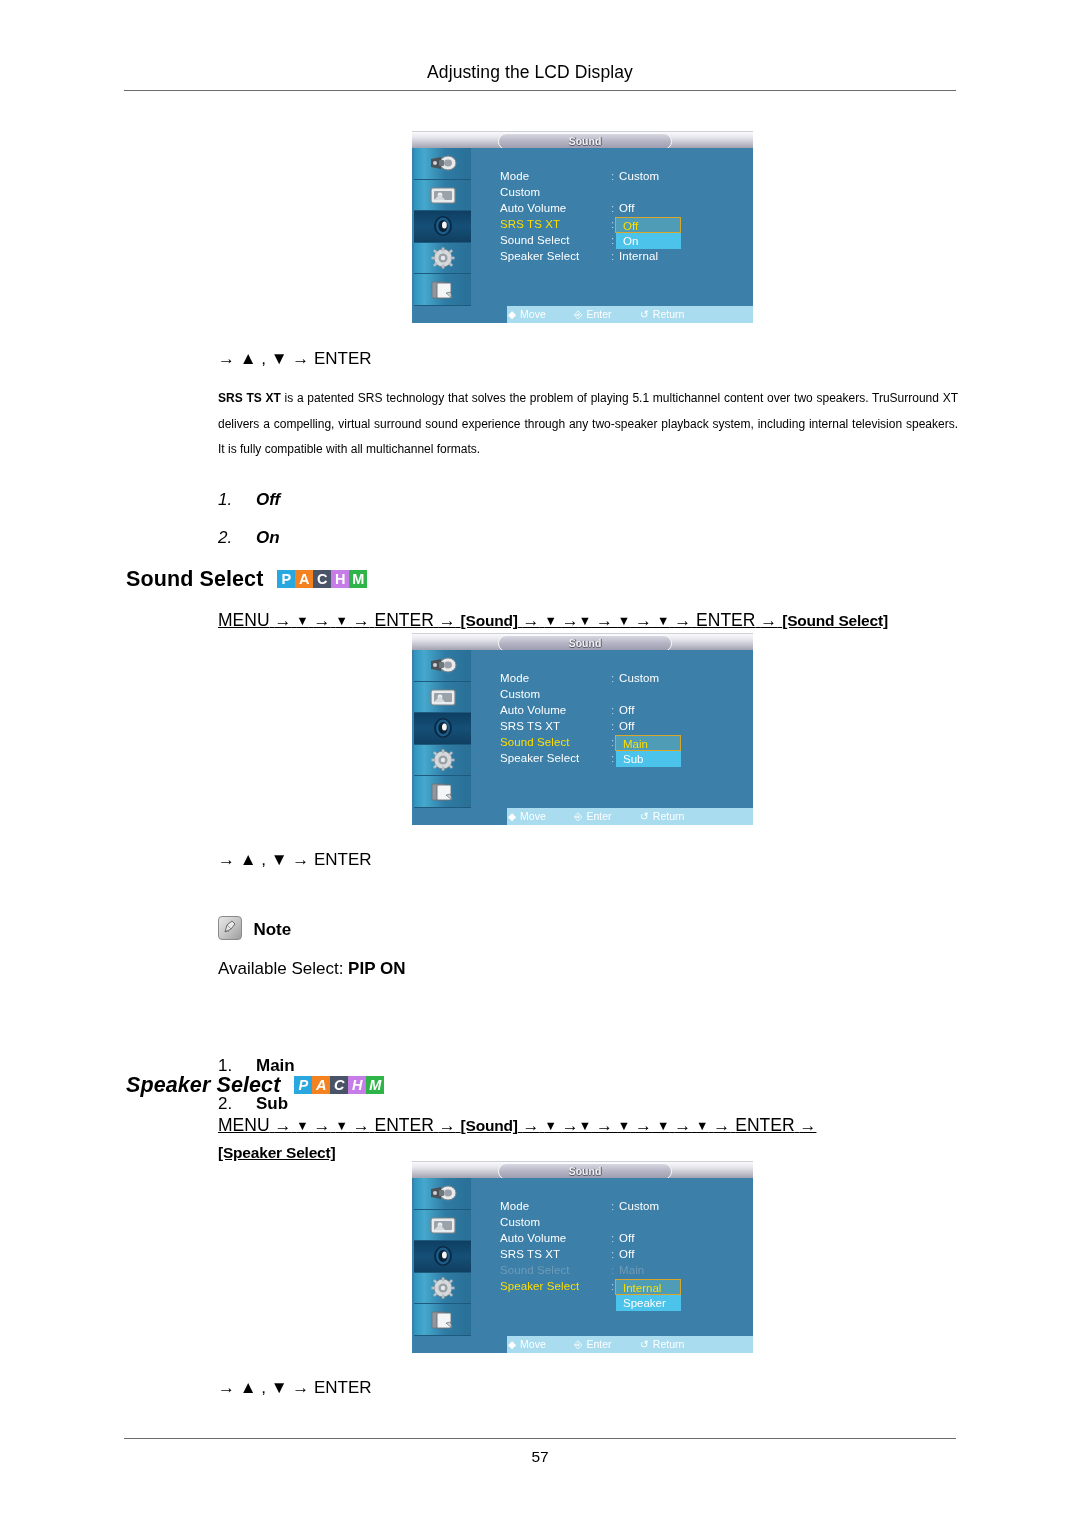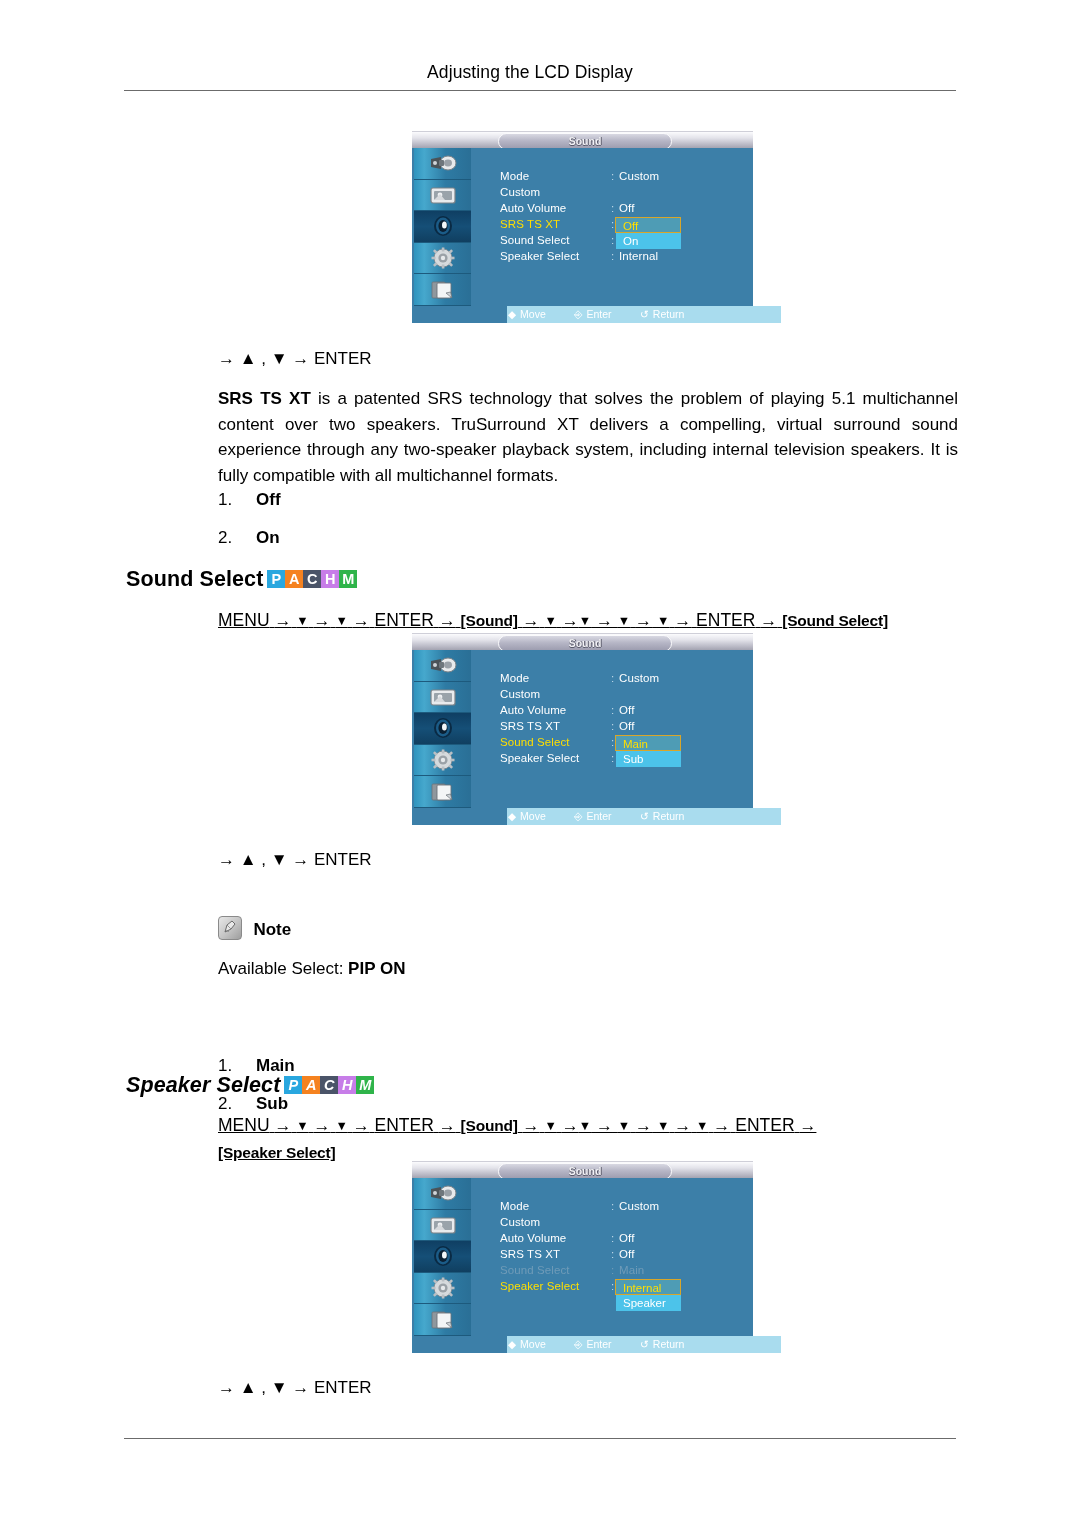--- a/index.html
+++ b/index.html
@@ -55,21 +55,21 @@
   
   .txt {
     position: absolute;
     font-size: 17px;
     line-height: 23px;
   }
   .body-para {
     position: absolute;
     left: 218px;
     width: 740px;
-    font-size: 17px;
+    font-size: 12px;
     line-height: 25.5px;
     text-align: justify;
   }
   b, .bold { font-weight: bold; }
 
   .nav-line {
     position: absolute;
     font-size: 17.5px;
     line-height: 26px;
     white-space: normal;
@@ -88,21 +88,21 @@
     position: absolute;
     left: 126px;
     font-size: 21.5px;
     font-weight: bold;
     letter-spacing: 0.1px;
     white-space: nowrap;
   }
   .badges {
     display: inline-block;
     vertical-align: 2px;
-    margin-left: 4px;
+    margin-left: 14px;
     line-height: 0;
   }
   .badge {
     display: inline-block;
     width: 18px;
     height: 18px;
     line-height: 18px;
     text-align: center;
     color: #fff;
     font-size: 14.5px;
@@ -242,21 +242,20 @@
   .osd-opt.alt {
     background: #4cc3ea;
     color: #ffffff;
   }
 
   .osd-footer {
     position: absolute;
     left: 0; top: 175px;
     width: 341px; height: 17px;
     background: #a9dcee;
-    padding-left: 28px;
   }
   .osd-footer-left {
     position: absolute;
     left: 0; top: 0;
     width: 86px; height: 17px;
     background: #3c7fa8;
     border-right: 9px solid transparent;
   }
   .osd-footer-item {
     position: absolute;
@@ -377,21 +376,21 @@
       <div class="osd-footer-item" style="left:228px;">
         <span class="gl">↺</span><span>Return</span>
       </div>
     </div>
   </div>
 
   <div class="txt" style="left:218px; top:347px;">→ ▲ , ▼ → ENTER</div>
 
   <div class="body-para" style="top:386px;"><b>SRS TS XT</b><span> is a patented SRS technology that solves the problem of playing 5.1 multichannel content over two speakers. TruSurround XT delivers a compelling, virtual surround sound experience through any two-speaker playback system, including internal television speakers. It is fully compatible with all multichannel formats.</span></div>
 
-  <div class="numlist" style="top:490px;">
+  <div class="numlist" style="top:490px;font-style:italic;">
     <div class="row">
       <span class="num">1.</span><span class="val">Off</span>
     </div>
     <div class="row">
       <span class="num">2.</span><span class="val">On</span>
     </div>
   </div>
 
   <div class="heading" style="top:567px;"><span>Sound Select</span><span class="badges"><span class="badge" style="background:#29a7df;">P</span><span class="badge" style="background:#f58220;">A</span><span class="badge" style="background:#4a5468;">C</span><span class="badge" style="background:#c77de8;">H</span><span class="badge" style="background:#2fb44a;">M</span></span></div>
 
@@ -629,14 +628,15 @@
       </div>
       <div class="osd-footer-item" style="left:228px;">
         <span class="gl">↺</span><span>Return</span>
       </div>
     </div>
   </div>
 
   <div class="txt" style="left:218px; top:1376px;">→ ▲ , ▼ → ENTER</div>
 
   <div class="rule-bottom"></div>
+  <div class="page-number">57</div>
 
 </div>
 
 </body></html>

